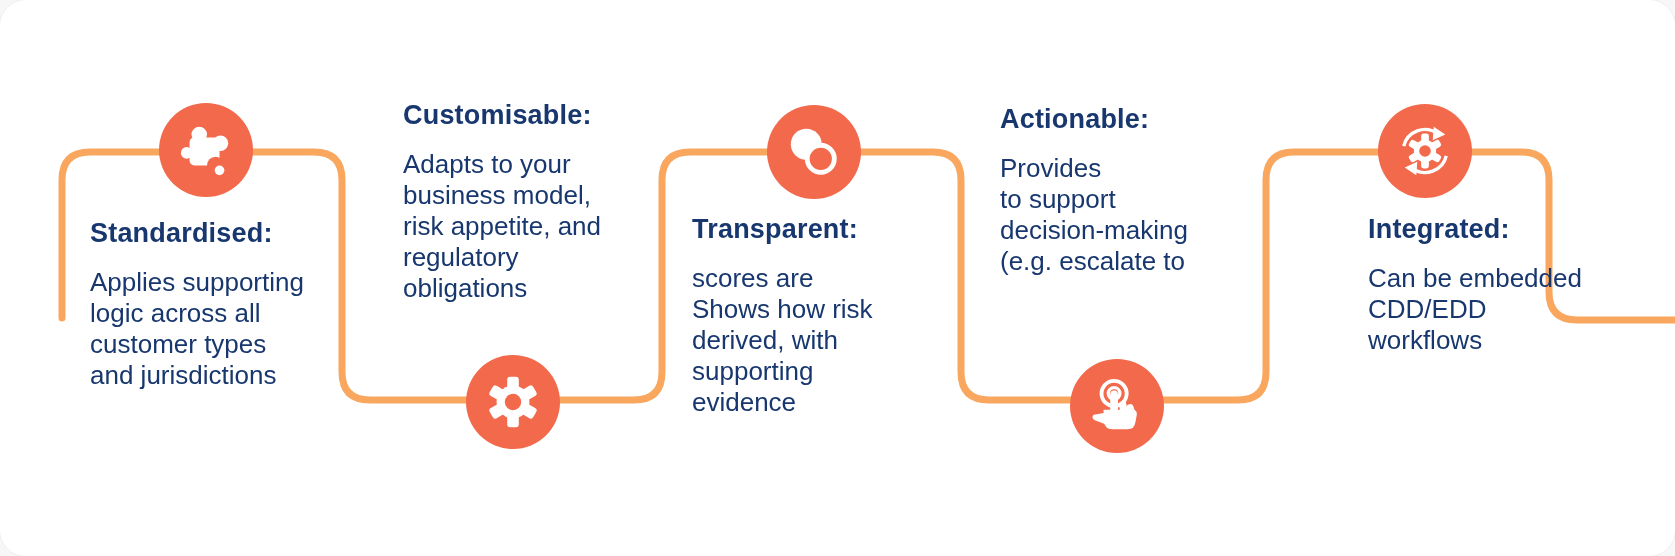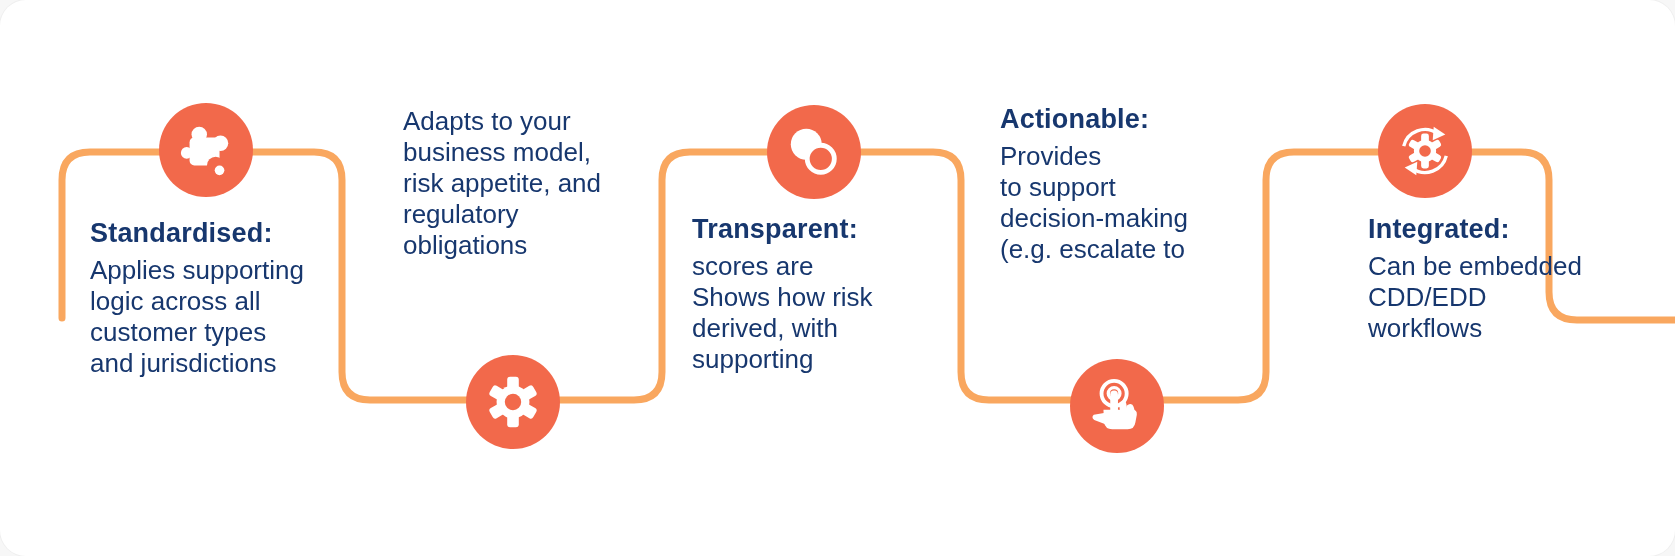--- a/index.html
+++ b/index.html
@@ -28,21 +28,21 @@
   }
   .icon-circle svg{width:58px;height:58px;display:block;}
   .fill-w{fill:#ffffff;}
   .fill-o{fill:var(--c-circle,#F2694B);}
   .stroke-w{stroke:#ffffff;fill:none;}
   .section{position:absolute;color:var(--c-text,#17376E);}
   .heading{
     font-size:27px;line-height:31px;font-weight:700;
     letter-spacing:0.2px;
   }
-  .body{margin-top:6px;font-size:26px;line-height:31px;font-weight:400;}
+  .body{margin-top:18px;font-size:26px;line-height:31px;font-weight:400;}
   .line{white-space:nowrap;}
   .line.italic{}
 </style>
 </head>
 <body>
 
 <div class="card">
 
   <svg class="path-svg" width="1675" height="556" viewBox="0 0 1675 556" aria-hidden="true">
     <path class="path-line" d="M 62 318
@@ -130,36 +130,38 @@
     <div class="heading">Standardised:</div>
     <div class="body">
         <div class="line">Applies supporting</div>
         <div class="line">logic across all</div>
         <div class="line">customer types</div>
         <div class="line">and jurisdictions</div>
       </div>
   </div>
 
   <div class="section" style="left:403px;top:100px;width:260px;">
+    <div class="heading">Customisable:</div>
     <div class="body">
         <div class="line">Adapts to your</div>
         <div class="line">business model,</div>
         <div class="line">risk appetite, and</div>
         <div class="line">regulatory</div>
         <div class="line">obligations</div>
       </div>
   </div>
 
   <div class="section" style="left:692px;top:214px;width:260px;">
     <div class="heading">Transparent:</div>
     <div class="body">
         <div class="line">scores are</div>
         <div class="line">Shows how risk</div>
         <div class="line">derived, with</div>
         <div class="line">supporting</div>
+        <div class="line">evidence</div>
       </div>
   </div>
 
   <div class="section" style="left:1000px;top:104px;width:270px;">
     <div class="heading">Actionable:</div>
     <div class="body">
         <div class="line">Provides</div>
         <div class="line">to support</div>
         <div class="line">decision-making</div>
         <div class="line italic">(e.g. escalate to</div>

